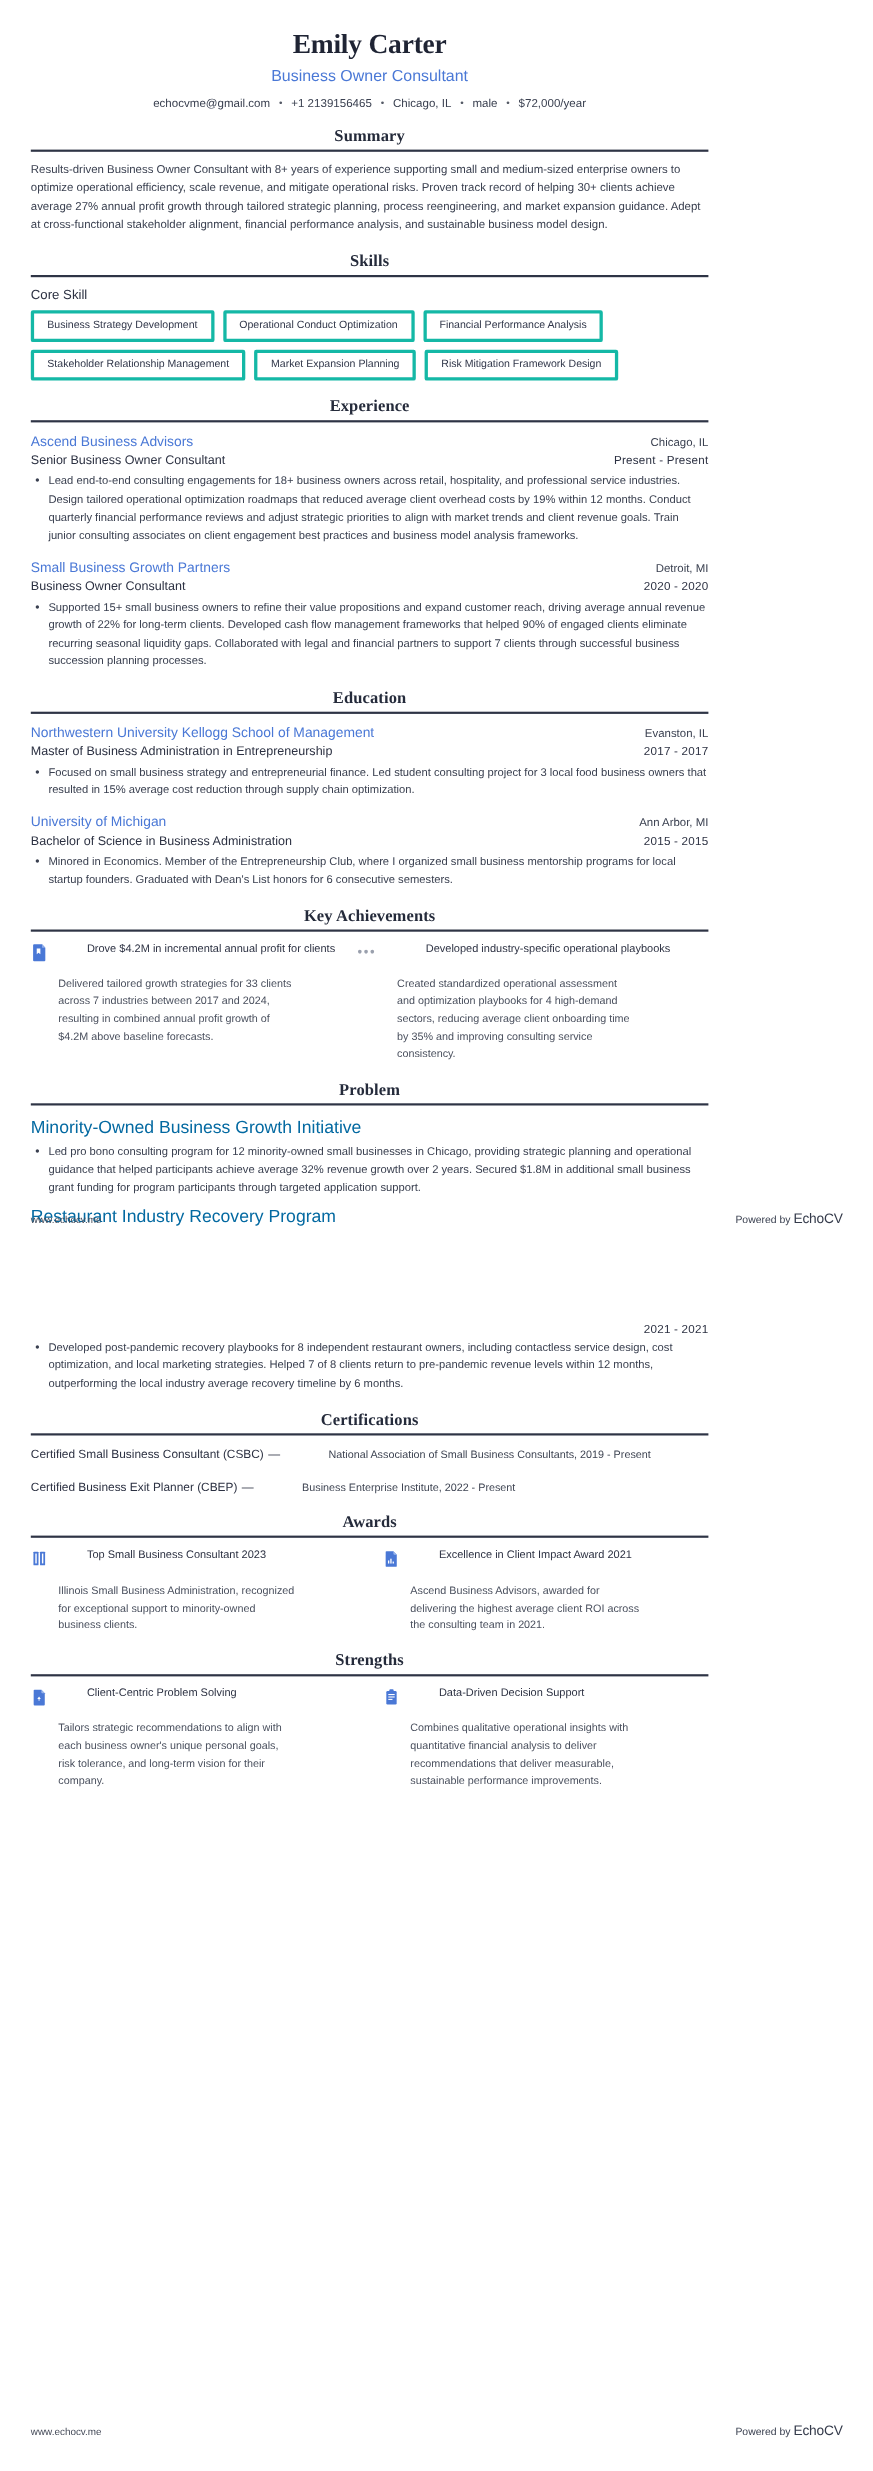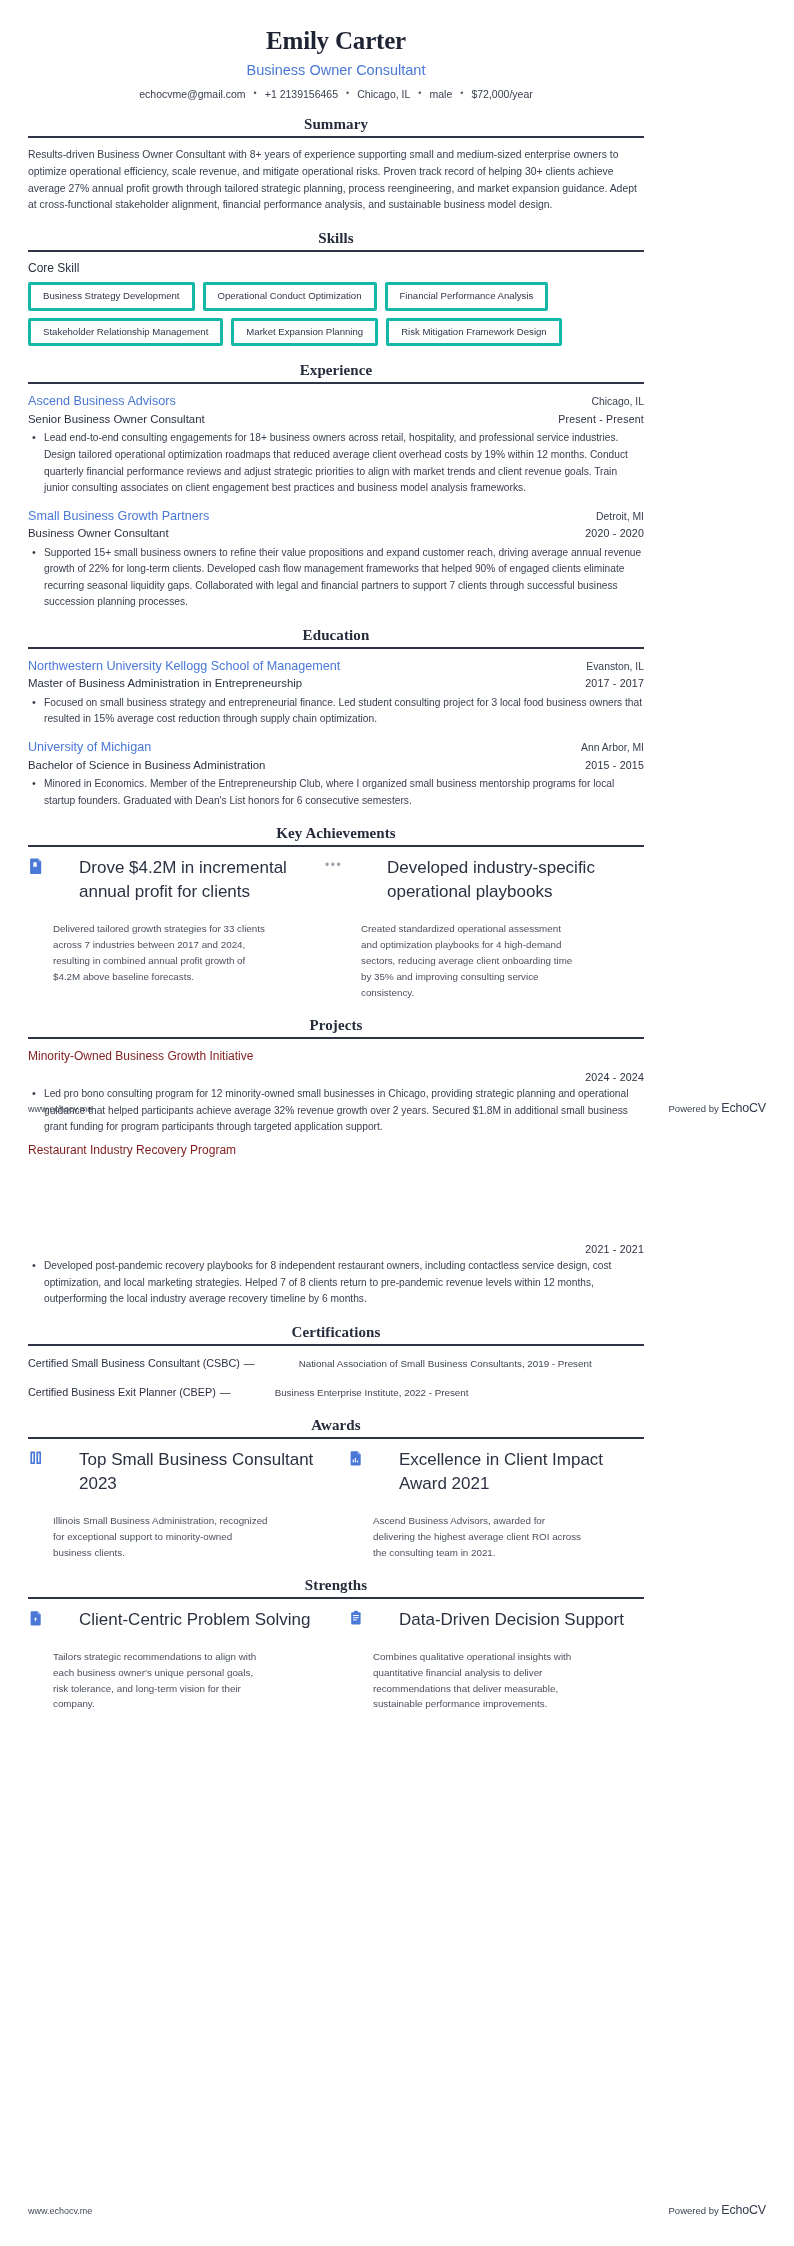--- a/index.html
+++ b/index.html
@@ -171,21 +171,21 @@
   .card { display: flex; gap: 9px; align-items: flex-start; }
   .card-ic {
     flex: 0 0 auto;
     width: 16px;
     height: 18px;
     margin-top: 1px;
   }
   .card-ic svg { display: block; }
   .card-main { flex: 1 1 auto; min-width: 0; }
   .card-title {
-    font-size: 17px;
+    font-size: 10px;
     color: #2c3142;
     line-height: 1.42;
     padding-left: 26px;
   }
   .card-desc {
     font-size: 9.8px;
     line-height: 1.62;
     color: #4a505e;
     margin-top: 17px;
     max-width: 215px;
@@ -202,22 +202,22 @@
   .ka-grid {
     display: grid;
     grid-template-columns: 1fr 22px 1fr;
     column-gap: 14px;
     align-items: start;
   }
 
   
   .project { margin-bottom: 6px; }
   .project-name {
-    font-size: 12px;
-    color: #7f1d1d;
+    font-size: 16px;
+    color: #0369a1;
     line-height: 1.45;
   }
   .project-dates {
     font-size: 10.6px;
     color: #2c3142;
     text-align: right;
     margin-top: 6px;
     letter-spacing: 0.2px;
   }
 
@@ -411,27 +411,26 @@
               <div class="card-title">Developed industry-specific operational playbooks</div>
               <div class="card-desc">Created standardized operational assessment and optimization playbooks for 4 high-demand sectors, reducing average client onboarding time by 35% and improving consulting service consistency.</div>
             </div>
           </div>
 
         </div>
       </div>
     </div>
 
     <div class="section">
-      <div class="section-title">Projects</div>
+      <div class="section-title">Problem</div>
       <div class="section-rule"></div>
       <div class="section-body">
 
         <div class="project">
           <div class="project-name">Minority-Owned Business Growth Initiative</div>
-          <div class="project-dates">2024 - 2024</div>
           <ul class="bullets">
             <li>Led pro bono consulting program for 12 minority-owned small businesses in Chicago, providing strategic planning and operational guidance that helped participants achieve average 32% revenue growth over 2 years. Secured $1.8M in additional small business grant funding for program participants through targeted application support.</li>
           </ul>
         </div>
 
         <div class="project">
           <div class="project-name">Restaurant Industry Recovery Program</div>
           <div class="block-gap-lg"></div>
           <div class="project-dates">2021 - 2021</div>
           <ul class="bullets">

